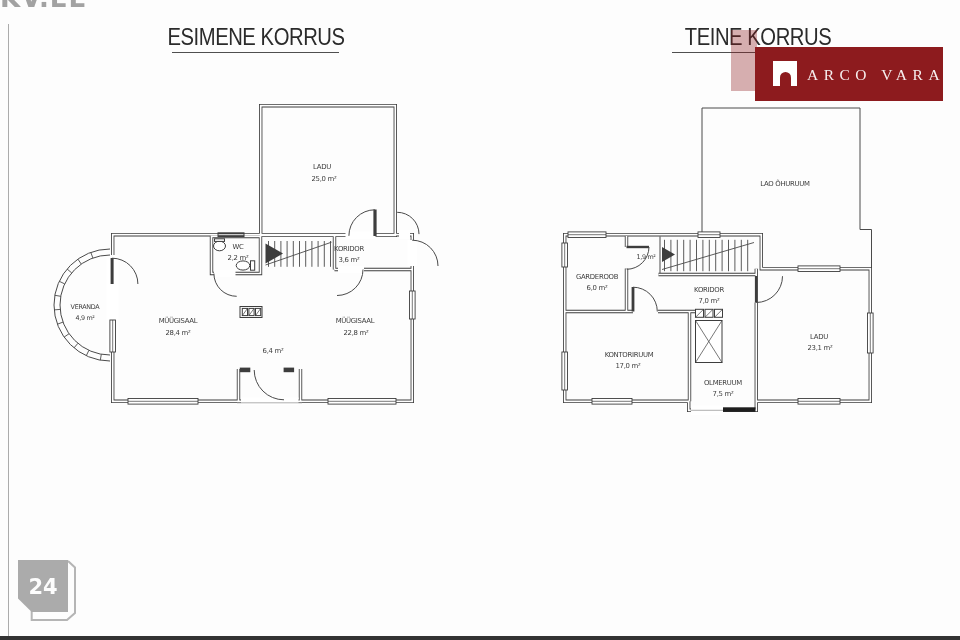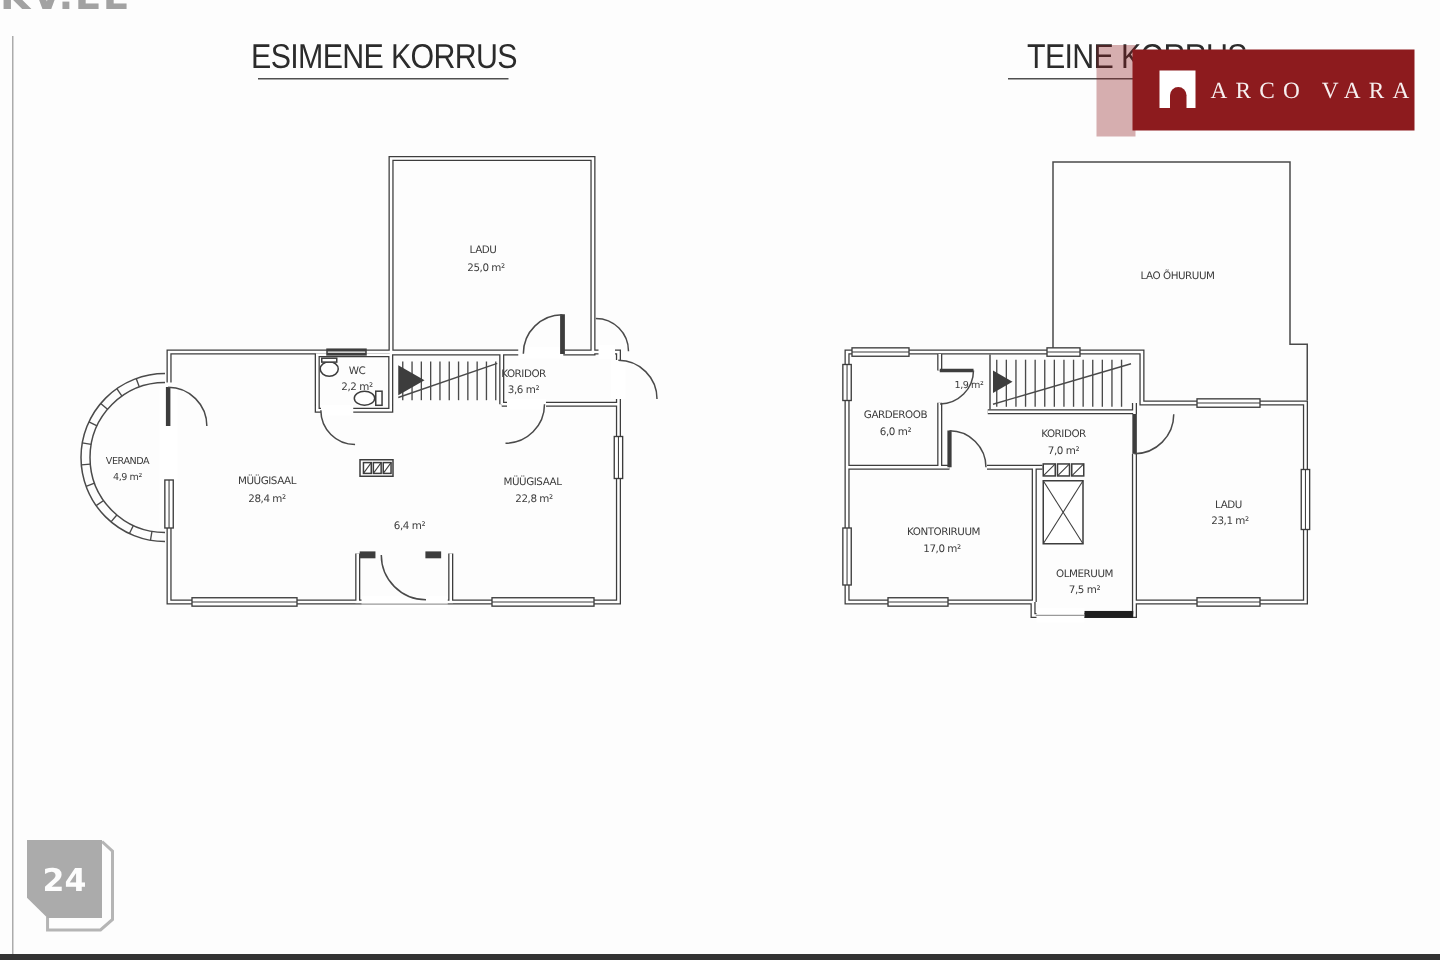--- a/index.html
+++ b/index.html
@@ -20,21 +20,21 @@
   .plan-title{top:24px;width:210px;text-align:center;font-size:23px;color:#2b2b2b;
               transform:scaleX(0.88);letter-spacing:-0.5px;white-space:nowrap;z-index:1;}
   #title-left{left:151px;}
   #title-right{left:653px;}
   .title-underline{height:1.4px;background:#4f4f4f;top:51.5px;z-index:1;}
   #underline-left{left:172px;width:167px;}
   #underline-right{left:672px;width:157px;}
 
   
   #banner-pink{left:731px;top:30px;width:26px;height:61px;background:rgba(141,27,30,0.35);z-index:2;}
-  #banner{left:755px;top:33px;width:188px;height:54px;background:#8d1b1e;z-index:3;}
+  #banner{left:755px;top:47px;width:188px;height:54px;background:#8d1b1e;z-index:3;}
   #banner-logo{position:absolute;left:18px;top:14px;width:24px;height:25px;background:#ffffff;}
   #banner-arch{position:absolute;left:6.5px;top:11px;width:11px;height:14px;background:#8d1b1e;
                border-radius:6px 6px 0 0;}
   #banner-text{position:absolute;left:52px;top:0;height:54px;line-height:55px;
                font-family:"Liberation Serif",serif;font-size:15.5px;color:#f7efef;
                letter-spacing:5.5px;white-space:nowrap;}
 
   
   svg text{font-family:"DejaVu Sans",sans-serif;}
   .wd{fill:none;stroke:#3d3d3d;stroke-width:3.4;}

